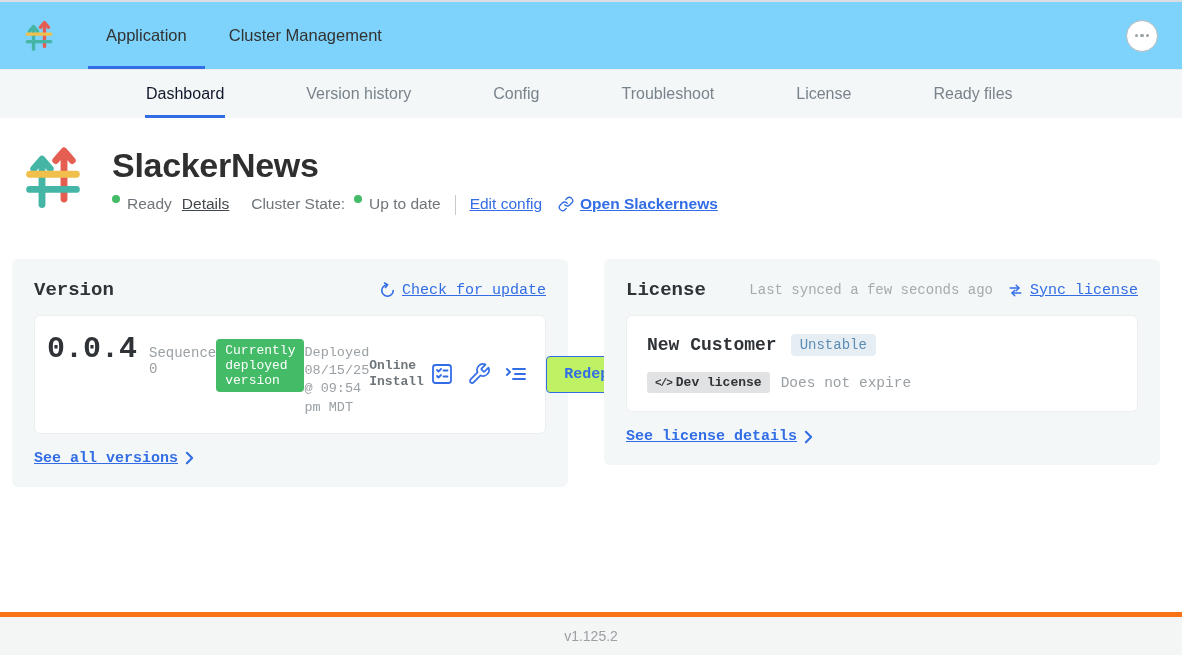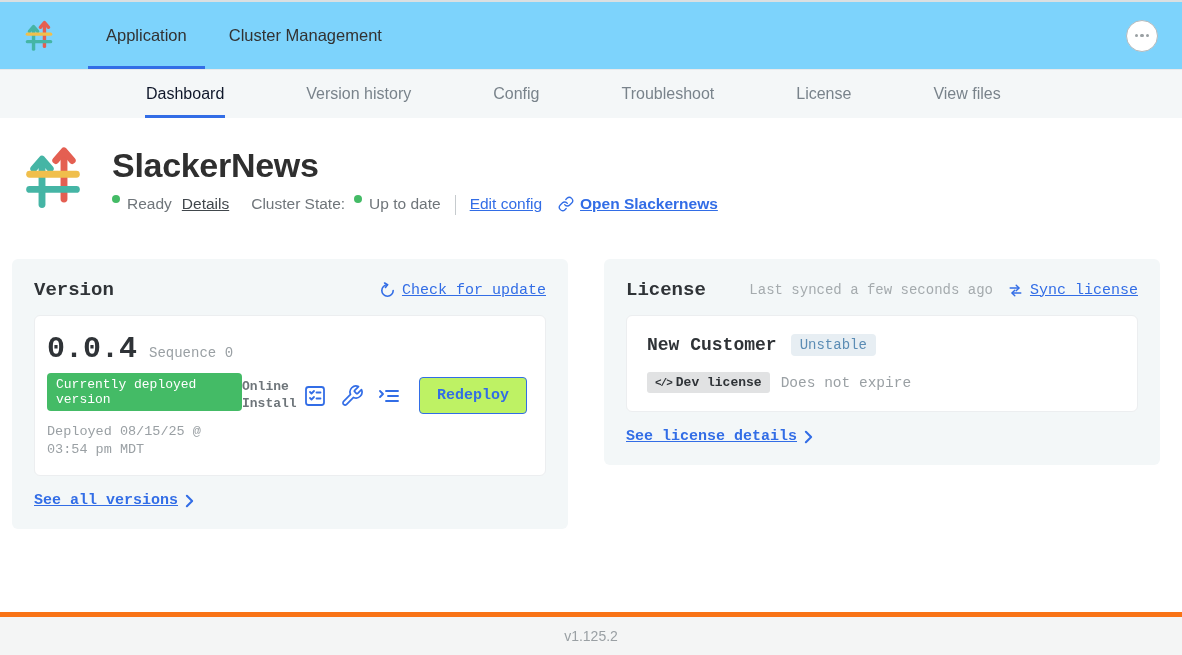--- a/index.html
+++ b/index.html
@@ -53,21 +53,21 @@
   .card-head .right { margin-left:auto; display:flex; align-items:center; gap:14px; }
   .last-synced { font-size:14px; color:#a5abae; }
   .panel { background:#fff; border:1px solid #eceef0; border-radius:6px; margin-top:14px; }
 
   .version-panel { display:flex; align-items:center; padding:16px 18px 16px 12px; }
   .v-line { display:flex; align-items:baseline; gap:12px; }
   .v-num { font-size:30px; font-weight:700; color:#2f3337; }
   .v-seq { font-size:14px; color:#9aa0a4; }
   .deployed-badge { display:inline-block; align-self:flex-start; margin-top:7px; background:#44bb66; color:#fff; font-size:13px; padding:4px 9px; border-radius:4px; }
   .deployed-at { margin-top:12px; font-size:13.5px; line-height:1.35; color:#9aa0a4; max-width:185px; }
-  .v-left { display:flex; flex-direction:column; }
+  .v-left { display:flex; flex-direction:row; }
   .v-right { margin-left:auto; display:flex; align-items:center; gap:13px; }
   .install-type { width:48px; font-size:13px; font-weight:700; color:#6e757a; line-height:1.25; }
   .action-icon { display:inline-flex; cursor:pointer; }
   .redeploy-btn { margin-left:5px; background:#bef264; border:1px solid #326de6; color:#326de6; font-weight:700; font-size:15px; padding:9px 17px; border-radius:4px; cursor:pointer; font-family:inherit; }
   .see-link { display:inline-flex; align-items:center; gap:7px; margin-top:16px; color:#326de6; font-size:15px; font-weight:600; cursor:pointer; }
   .see-link .u { text-decoration:underline; }
 
   .license-panel { padding:18px 20px; }
   .lic-row1 { display:flex; align-items:center; }
   .customer-name { font-size:18px; font-weight:700; color:#2f3337; }
@@ -104,21 +104,21 @@
     <span class="dot"></span>
   </button>
 </header>
 
 <nav class="subnav">
   <div class="subnav-item active">Dashboard</div>
   <div class="subnav-item">Version history</div>
   <div class="subnav-item">Config</div>
   <div class="subnav-item">Troubleshoot</div>
   <div class="subnav-item">License</div>
-  <div class="subnav-item">View files</div>
+  <div class="subnav-item">Ready files</div>
 </nav>
 
 <main>
 
   <div class="app-header">
     <span class="app-icon">
       <svg viewBox="0 0 44 48" fill="none">
         <line x1="14" y1="44" x2="14" y2="13" stroke="#45b5a5" stroke-width="5" stroke-linecap="round"></line>
         <polyline points="8,18 14,11 20,18" fill="none" stroke="#45b5a5" stroke-width="5" stroke-linecap="round" stroke-linejoin="round"></polyline>
         <line x1="30" y1="40" x2="30" y2="7" stroke="#e45f52" stroke-width="5" stroke-linecap="round"></line>
@@ -171,21 +171,21 @@
         </div>
       </div>
 
       <div class="panel version-panel">
         <div class="v-left">
           <div class="v-line">
             <span class="v-num">0.0.4</span>
             <span class="v-seq">Sequence 0</span>
           </div>
           <span class="deployed-badge">Currently deployed version</span>
-          <div class="deployed-at">Deployed 08/15/25 @ 03:54 pm MDT</div>
+          <div class="deployed-at">Deployed 08/15/25 @ 09:54 pm MDT</div>
         </div>
         <div class="v-right">
           <div class="install-type">Online Install</div>
           <span class="action-icon">
             <svg viewBox="0 0 24 24" width="24" height="24" fill="none" stroke="#326de6" stroke-width="1.8" stroke-linecap="round" stroke-linejoin="round">
               <rect x="3" y="3" width="18" height="18" rx="2.5"></rect>
               <polyline points="7,8 8.5,9.5 11,7"></polyline>
               <line x1="13.5" y1="8.5" x2="17.5" y2="8.5"></line>
               <polyline points="7,14 8.5,15.5 11,13"></polyline>
               <line x1="13.5" y1="14.5" x2="17.5" y2="14.5"></line>

